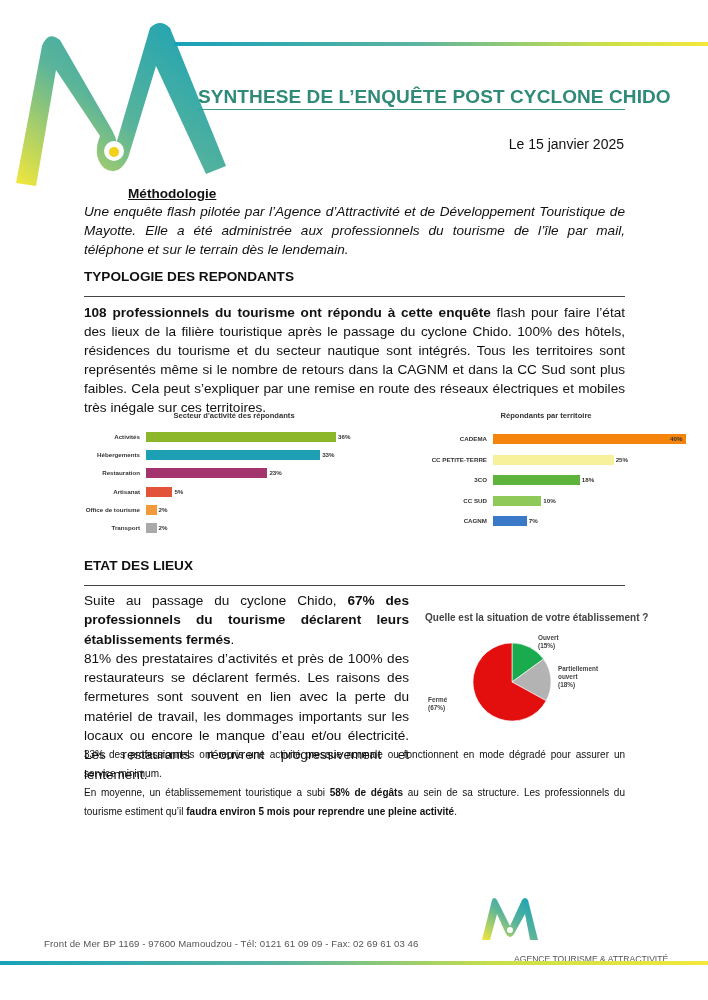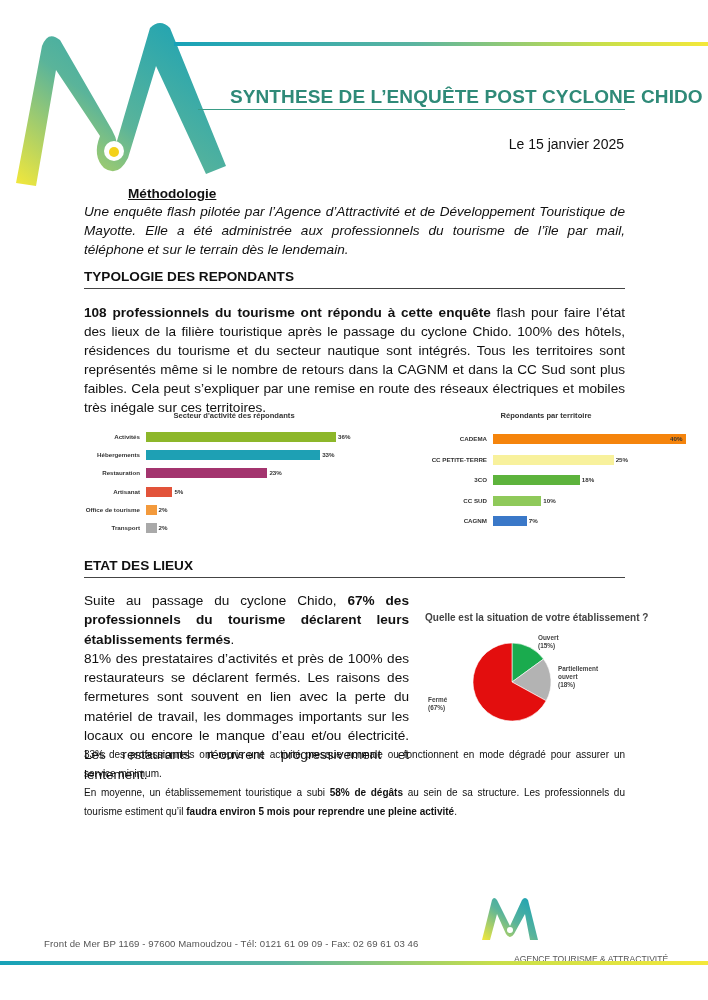--- a/index.html
+++ b/index.html
@@ -1,25 +1,25 @@
 <!DOCTYPE html>
 <html><head>
 <meta charset="utf-8">
 <style>
   html,body{margin:0;padding:0;background:#fff;}
   body{width:708px;height:1000px;position:relative;overflow:hidden;font-family:"Liberation Sans",sans-serif;color:#111;}
   .logo-m{position:absolute;left:0;top:18px;width:240px;height:170px;}
   .top-rule{position:absolute;left:174px;top:42px;width:534px;height:4px;background:linear-gradient(90deg,#17a2b8 0%,#5ab4a0 45%,#c8df4a 80%,#f4e83a 100%);}
-  .title{position:absolute;left:198px;top:86px;font-size:19px;font-weight:bold;color:#2f8a78;letter-spacing:0.1px;margin-left:32px;}
+  .title{position:absolute;left:198px;top:86px;font-size:19px;font-weight:bold;color:#2f8a78;letter-spacing:0.1px;}
   .title-ul{position:absolute;left:198px;top:109px;width:427px;height:1px;background:#3a9c86;}
   .date{position:absolute;right:84px;top:136px;font-size:14px;}
   .body{position:absolute;left:84px;width:541px;font-size:13.6px;line-height:19px;}
   .method-h{top:184px;font-weight:bold;text-decoration:underline;padding-left:44px;}
   .method-p{top:202px;font-style:italic;text-align:justify;}
-  .sec-h{font-weight:bold;font-size:13.6px;border-bottom:1px solid #444;padding-bottom:2px;}
+  .sec-h{font-weight:bold;font-size:13.6px;border-bottom:1px solid #444;padding-bottom:10px;}
   .sec1{top:267px;}
   .sec2{top:556px;}
   .p1{top:303px;text-align:justify;}
   .charts{position:absolute;top:405px;left:84px;width:600px;height:140px;}
   .chart{position:absolute;top:0;}
   .chart-title{font-size:7.6px;font-weight:bold;color:#333;text-align:center;}
   .bar-label{position:absolute;text-align:right;font-size:6.2px;font-weight:bold;color:#333;}
   .bar{position:absolute;height:10px;}
   .bar-val{position:absolute;font-size:6.2px;font-weight:bold;color:#333;}
   .p2a{position:absolute;left:84px;top:591px;width:325px;font-size:13.6px;line-height:19.3px;text-align:justify;}

